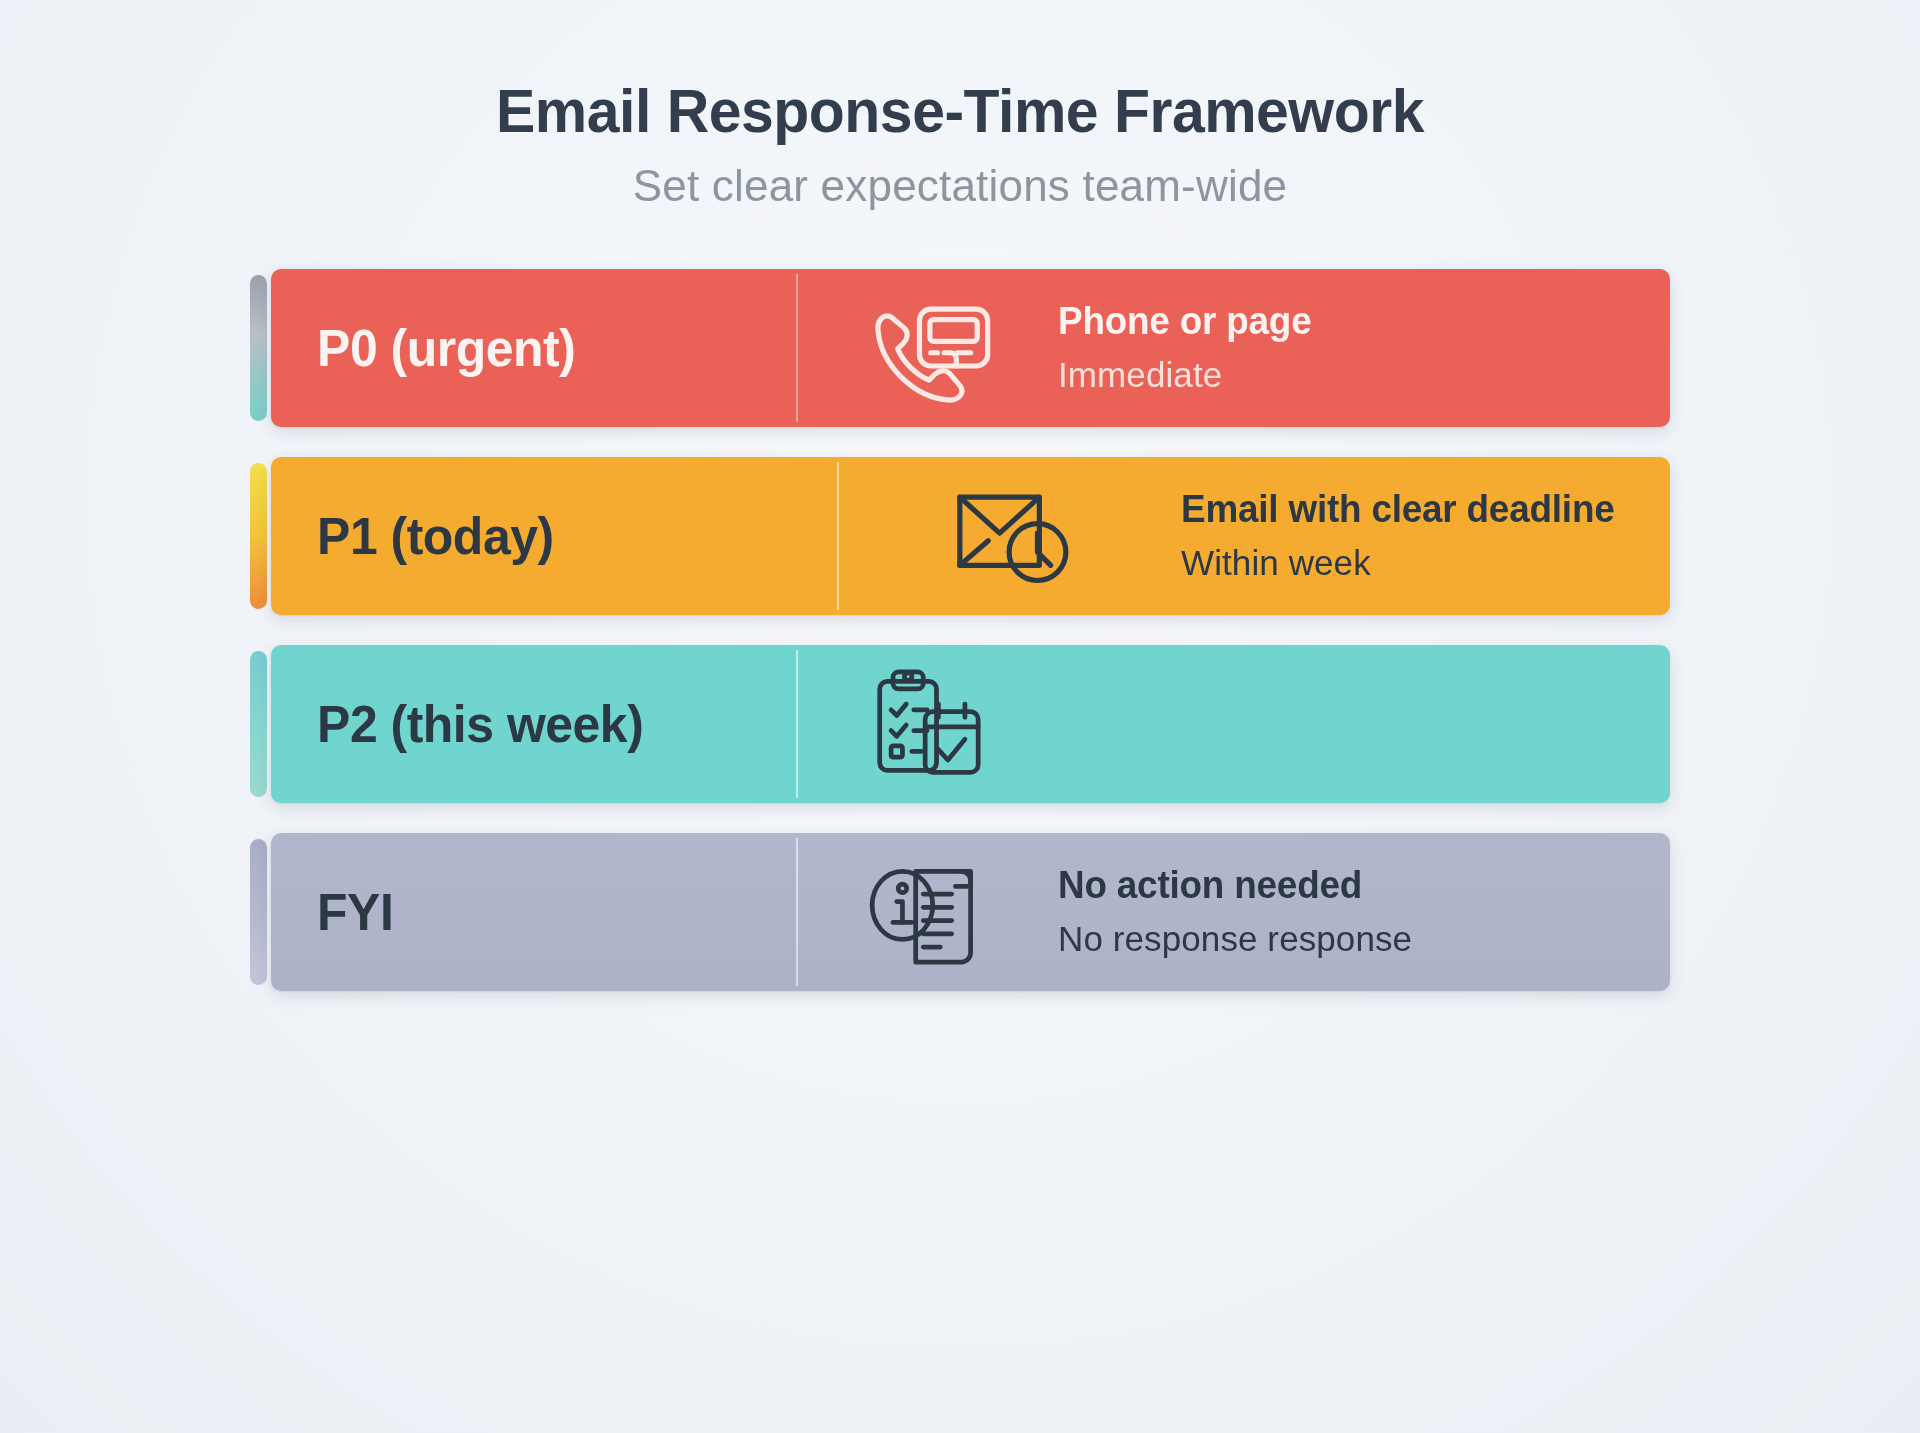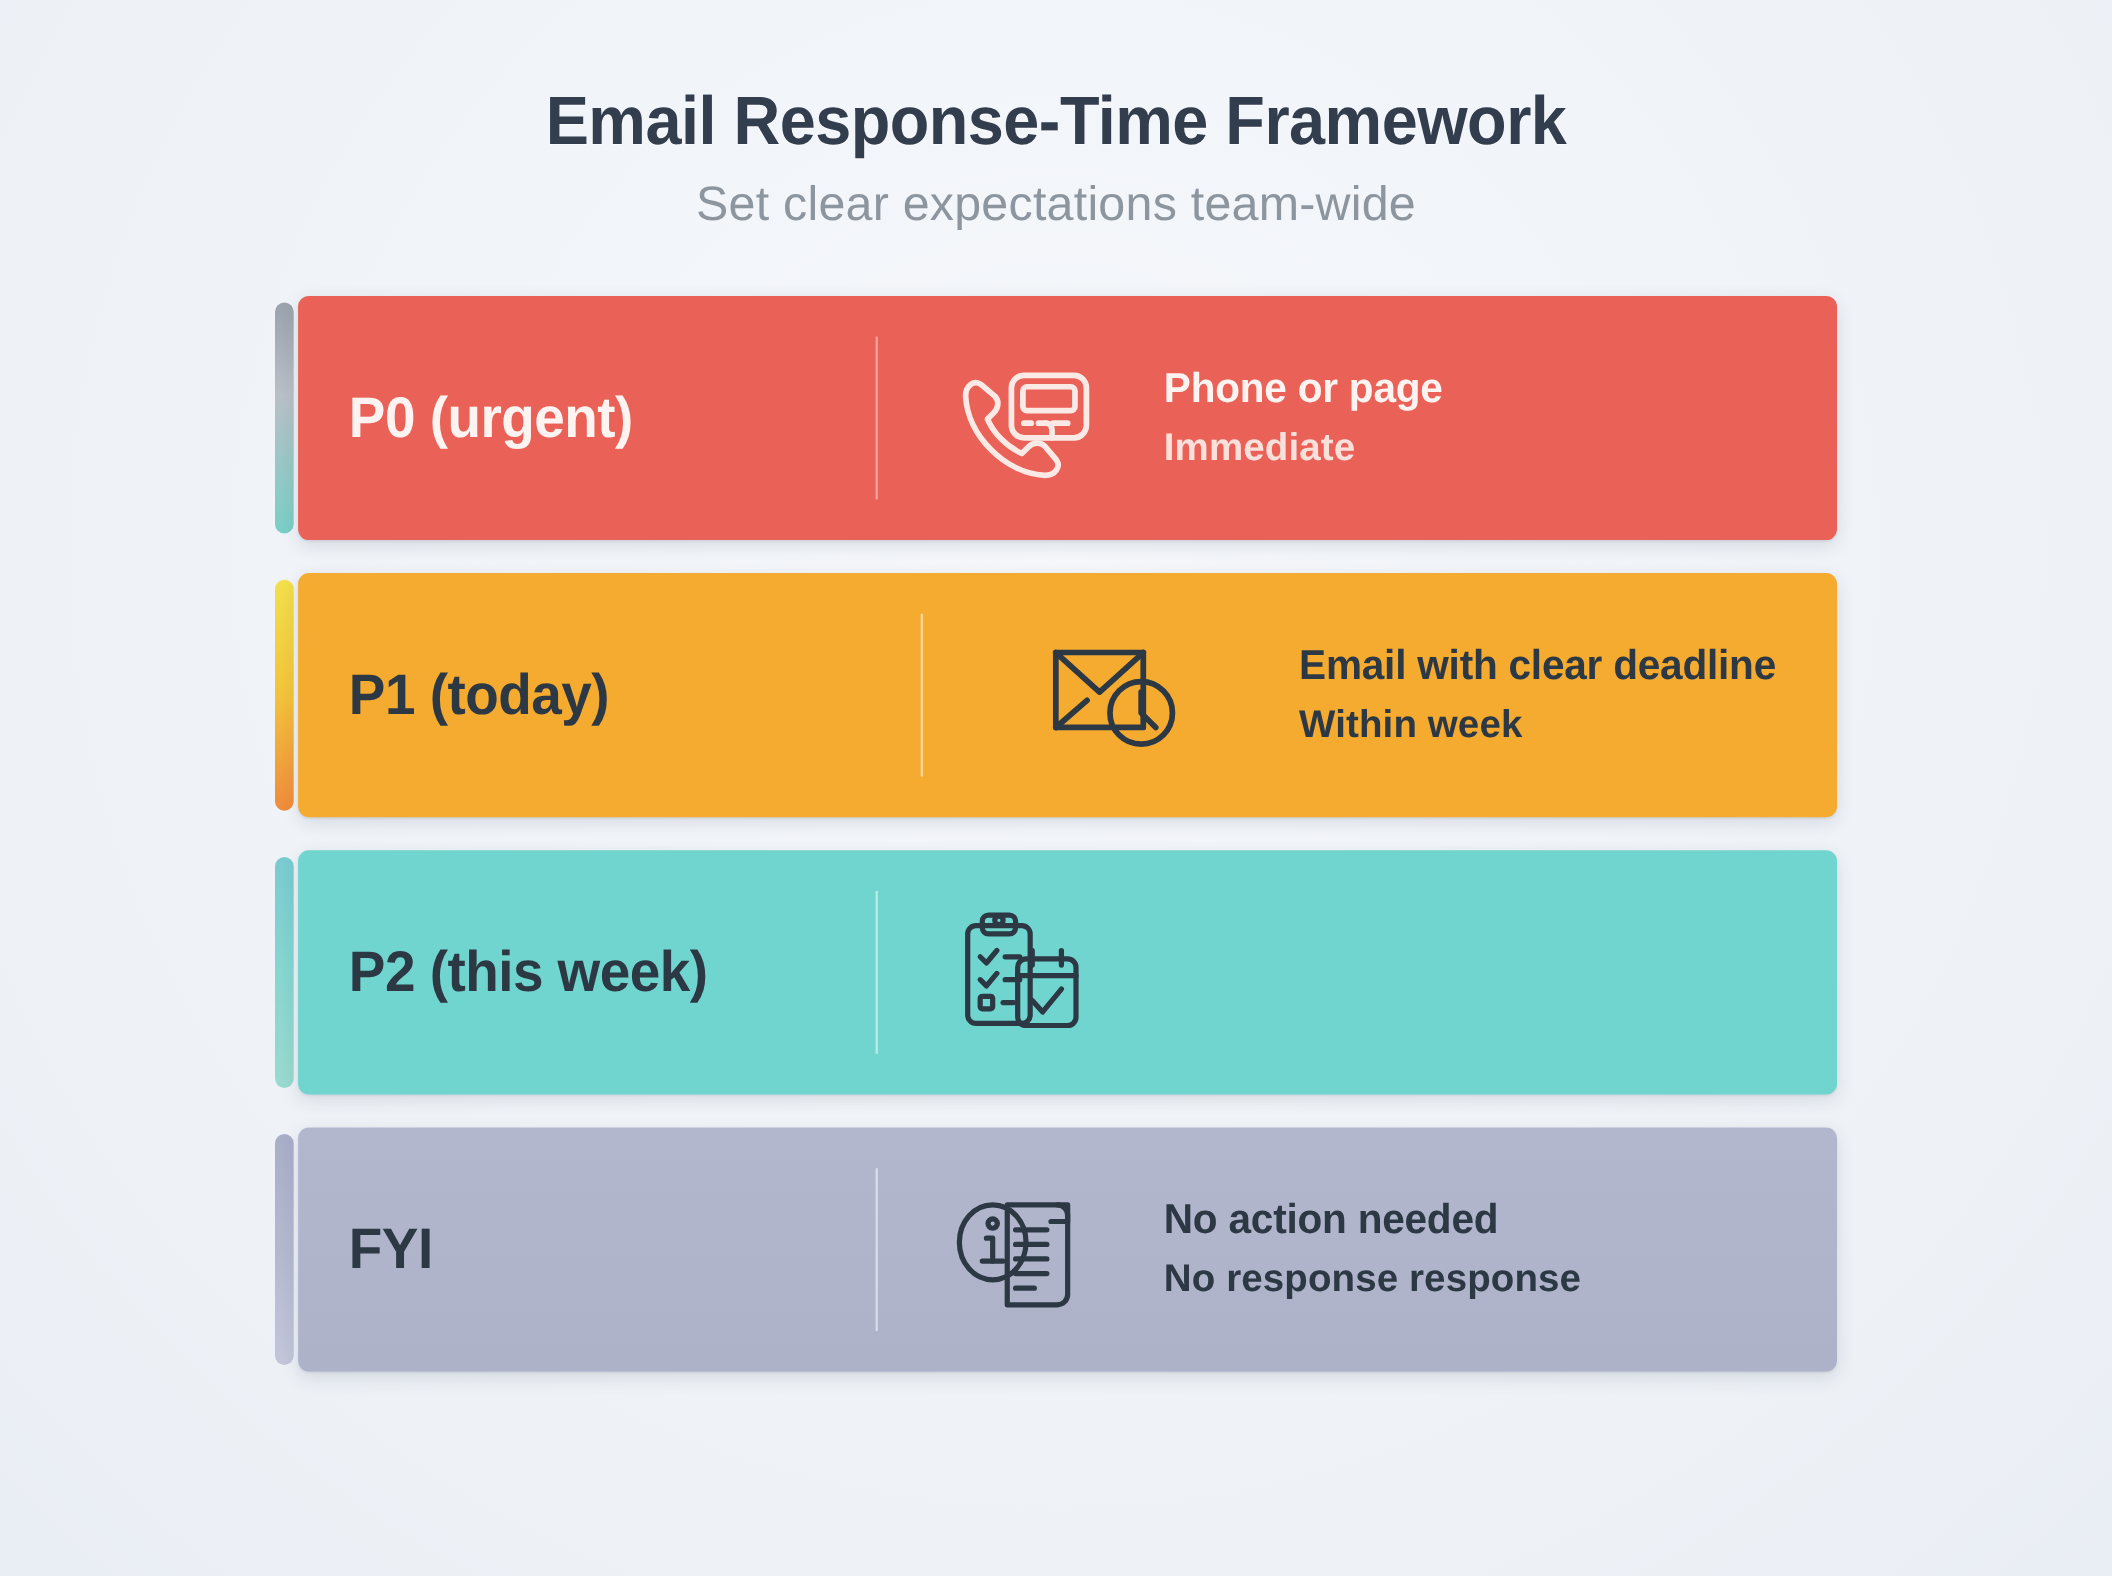--- a/index.html
+++ b/index.html
@@ -42,21 +42,21 @@
     margin: 18px 0 0 0;
     letter-spacing: 0.2px;
   }
   .rows {
     margin-top: 58px;
     padding: 0 250px 0 250px;
   }
   .row-wrap {
     position: relative;
     margin-bottom: 30px;
-    height: 222px;
+    height: 158px;
   }
   .accent {
     position: absolute;
     left: 0;
     top: 6px;
     bottom: 6px;
     width: 17px;
     border-radius: 9px;
   }
   .band {
@@ -104,21 +104,21 @@
   .head {
     font-size: 38px;
     font-weight: 700;
     letter-spacing: -0.2px;
     line-height: 1.15;
     transform: scaleX(0.97);
     transform-origin: left center;
   }
   .sub {
     font-size: 35px;
-    font-weight: 700;
+    font-weight: 400;
     line-height: 1.25;
     margin-top: 9px;
     letter-spacing: 0.1px;
   }
   
   .r0 .band { background: #ea6158; }
   .r0 .label, .r0 .head { color: #fdf3f1; }
   .r0 .sub { color: #fae0db; }
   .r0 .accent { background: linear-gradient(180deg, #9aa2ae 0%, #b9bfc6 40%, #79cfc6 100%); }
   .r0 .divider { background: rgba(255,255,255,0.42); }

